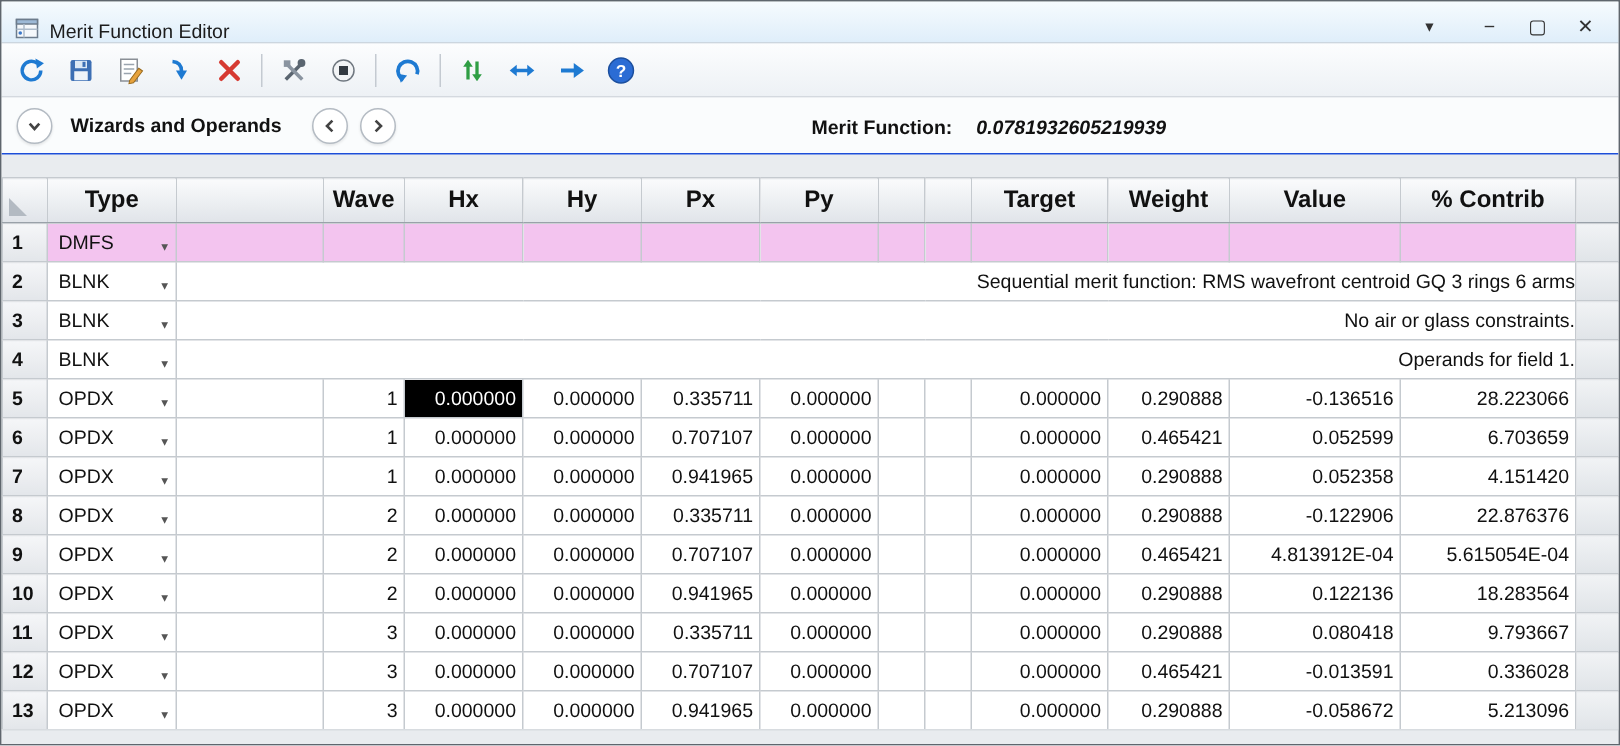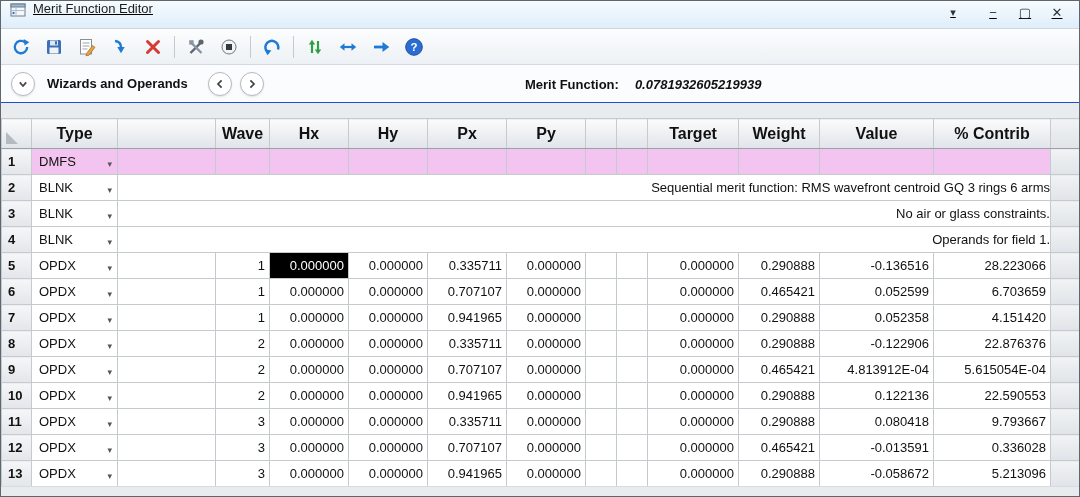--- a/index.html
+++ b/index.html
@@ -2,38 +2,38 @@
 <html><head>
 <meta charset="utf-8">
 <style>
   * { margin:0; padding:0; box-sizing:border-box; }
   html,body { width:1080px; height:497px; overflow:hidden; }
   body { font-family:"Liberation Sans", sans-serif; background:#cfd3d8; }
 
   .window { position:relative; width:1080px; height:497px; border:1px solid #5f666d; background:#e9ecef; overflow:hidden; }
 
   
-  .titlebar { height:28px; background:linear-gradient(#f6fbfe,#dfeefa); display:flex; align-items:flex-start; padding:0 8px; border-bottom:1px solid #ccd6df;text-decoration:underline; }
+  .titlebar { height:28px; background:linear-gradient(#f6fbfe,#dfeefa); display:flex; align-items:flex-end; padding:0 8px; border-bottom:1px solid #ccd6df; }
   .app-icon { width:18px; height:18px; display:flex; align-items:center; justify-content:center; margin-right:6px; }
   .title-text { font-size:13px; color:#1c1c1c; }
   .win-controls { margin-left:auto; display:flex; align-items:center; gap:4px; }
   .win-btn { width:28px; height:22px; display:flex; align-items:center; justify-content:center; font-size:13px; color:#333; cursor:pointer; }
   .win-btn.caret { font-size:11px; margin-right:8px; }
 
   
   .toolbar { height:36px; background:linear-gradient(#fcfdfe,#edf1f5); display:flex; align-items:center; padding:0 8px; gap:9px; border-bottom:1px solid #d4d9df; }
   .tool { width:24px; height:24px; display:flex; align-items:center; justify-content:center; cursor:pointer; }
   .tool svg { display:block; }
   .tsep { width:1px; height:22px; background:#c4cad1; }
 
   
   .subheader { position:relative; height:38px; background:#fafcfd; display:flex; align-items:center; padding:0 10px; gap:8px; border-bottom:1px solid #1d4ed8; }
   .circle-btn { width:24px; height:24px; border-radius:50%; border:1px solid #b4bbc3; background:#fff; display:flex; align-items:center; justify-content:center; box-shadow:0 1px 2px rgba(0,0,0,.10); cursor:pointer; flex:0 0 auto; }
   .wizards-label { font-weight:bold; font-size:13px; color:#111; margin:0 12px 0 4px; }
-  .merit-group { position:absolute; left:524px; top:0; height:38px; display:flex; align-items:center; gap:16px; font-size:13px; color:#111; }
+  .merit-group { position:absolute; left:540px; top:0; height:38px; display:flex; align-items:center; gap:16px; font-size:13px; color:#111; }
   .merit-label { font-weight:bold; }
   .merit-value { font-weight:bold;font-style:italic; }
 
   .gapstrip { height:15px; background:#e9ecef; }
 
   
   .table-area { position:relative; height:368px; overflow:hidden; background:#e9ecef; }
   table { border-collapse:collapse; table-layout:fixed; width:1080px; background:#fff; font-size:13px; color:#111; }
   th, td { border:1px solid #c5cacf; overflow:hidden; white-space:nowrap; }
   thead th { height:30px; background:linear-gradient(#fafbfc,#e0e4e9); font-weight:bold; font-size:16px; text-align:center; border-bottom:1px solid #99a1a9; position:relative; }
@@ -406,21 +406,21 @@
             <td class="cell-r">2</td>
             <td class="cell-r">0.000000</td>
             <td class="cell-r">0.000000</td>
             <td class="cell-r">0.941965</td>
             <td class="cell-r">0.000000</td>
             <td class="blank"></td>
             <td class="blank"></td>
             <td class="cell-r">0.000000</td>
             <td class="cell-r">0.290888</td>
             <td class="cell-r">0.122136</td>
-            <td class="cell-r">22.590553</td>
+            <td class="cell-r">18.283564</td>
             <td class="filler"></td>
           </tr>
           <tr>
             <td class="num">11</td>
             <td>
               <div class="type-wrap">
                 <span class="type-txt">OPDX</span>
                 <span class="dd-caret">▾</span>
               </div>
             </td>

